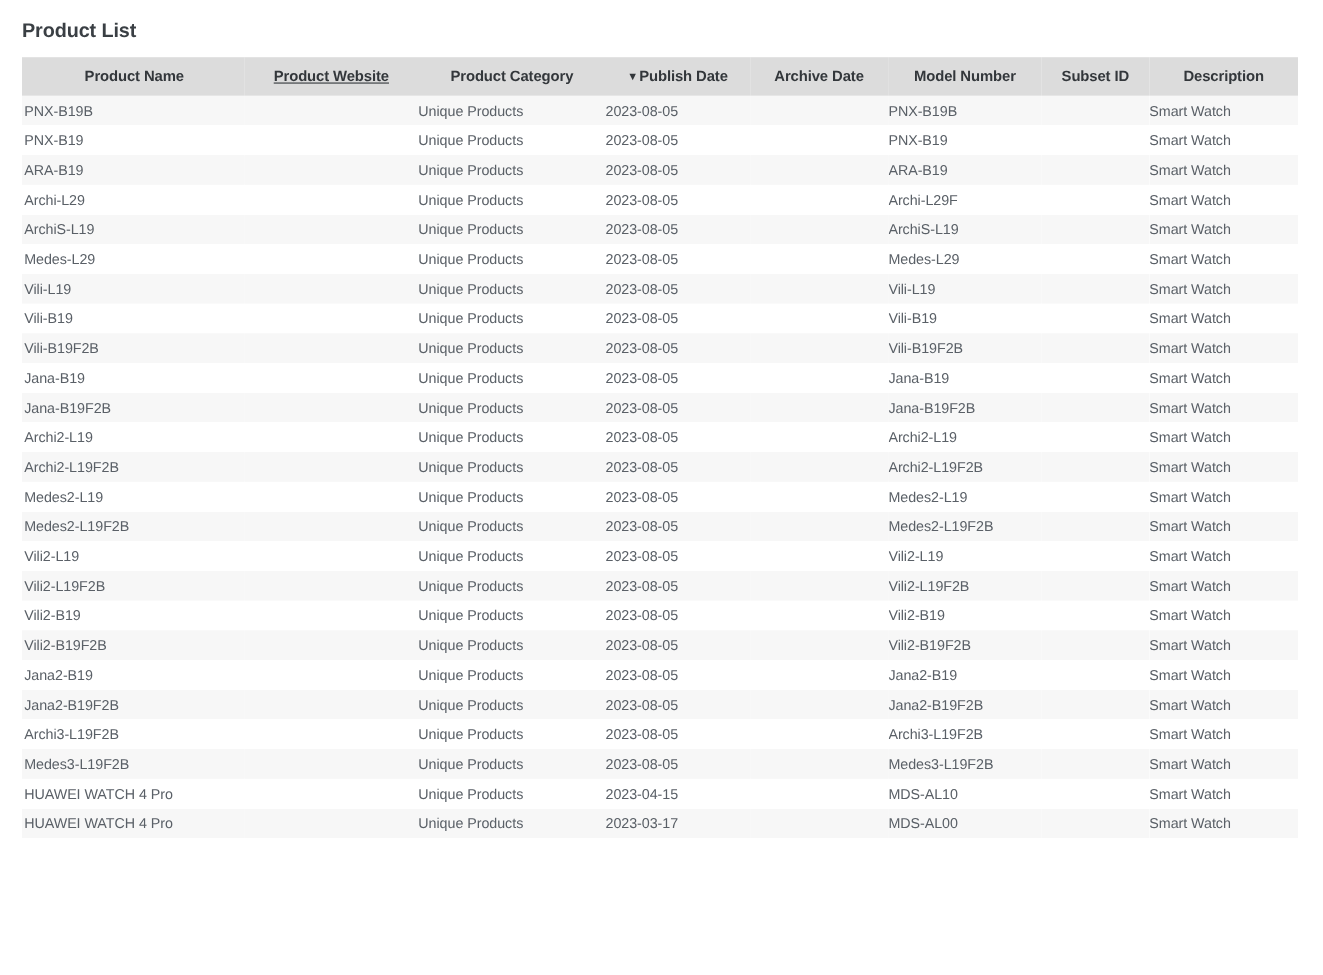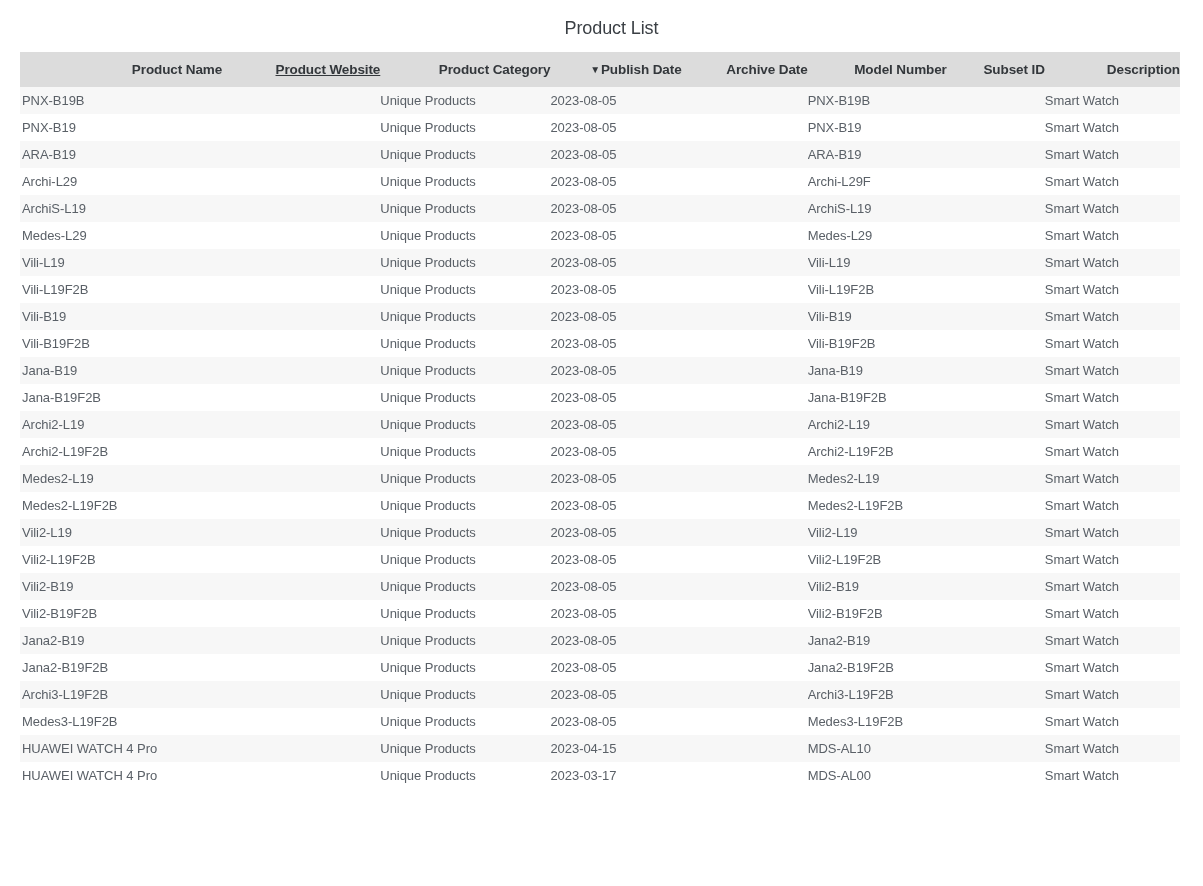--- a/index.html
+++ b/index.html
@@ -16,41 +16,40 @@
     -webkit-font-smoothing: antialiased;
   }
   .page {
     position: relative;
     width: 1203px;
     height: 886px;
     box-sizing: border-box;
   }
   .page-title {
     font-size: 18px;
-    font-weight: normal;
+    font-weight: bold;
     color: #3a3f44;
     margin: 0;
     padding: 18px 0 0 20px;
     letter-spacing: -0.1px;
-    text-align: center;
   }
   .table-wrap {
     margin: 13px 23px 0 20px;
   }
   table.product-table {
     width: 100%;
     border-collapse: collapse;
     table-layout: fixed;
     font-size: 13px;
   }
   table.product-table thead tr {
     background: #dcdcdc;
   }
   table.product-table thead th {
-    text-align: right;
+    text-align: center;
     font-weight: bold;
     font-size: 13.5px;
     color: #33373b;
     padding: 9px 0 9px 0;
     height: 17px;
     white-space: nowrap;
     letter-spacing: -0.1px;
   }
   table.product-table tbody td {
     padding: 0;
@@ -193,30 +192,20 @@
             <td class="col-name">Vili-L19</td>
             <td class="col-website"></td>
             <td class="col-category">Unique Products</td>
             <td class="col-publish">2023-08-05</td>
             <td class="col-archive"></td>
             <td class="col-model">Vili-L19</td>
             <td class="col-subset"></td>
             <td class="col-desc">Smart Watch</td>
           </tr>
           <tr>
-            <td class="col-name">Vili-L19F2B</td>
-            <td class="col-website"></td>
-            <td class="col-category">Unique Products</td>
-            <td class="col-publish">2023-08-05</td>
-            <td class="col-archive"></td>
-            <td class="col-model">Vili-L19F2B</td>
-            <td class="col-subset"></td>
-            <td class="col-desc">Smart Watch</td>
-          </tr>
-          <tr>
             <td class="col-name">Vili-B19</td>
             <td class="col-website"></td>
             <td class="col-category">Unique Products</td>
             <td class="col-publish">2023-08-05</td>
             <td class="col-archive"></td>
             <td class="col-model">Vili-B19</td>
             <td class="col-subset"></td>
             <td class="col-desc">Smart Watch</td>
           </tr>
           <tr>

